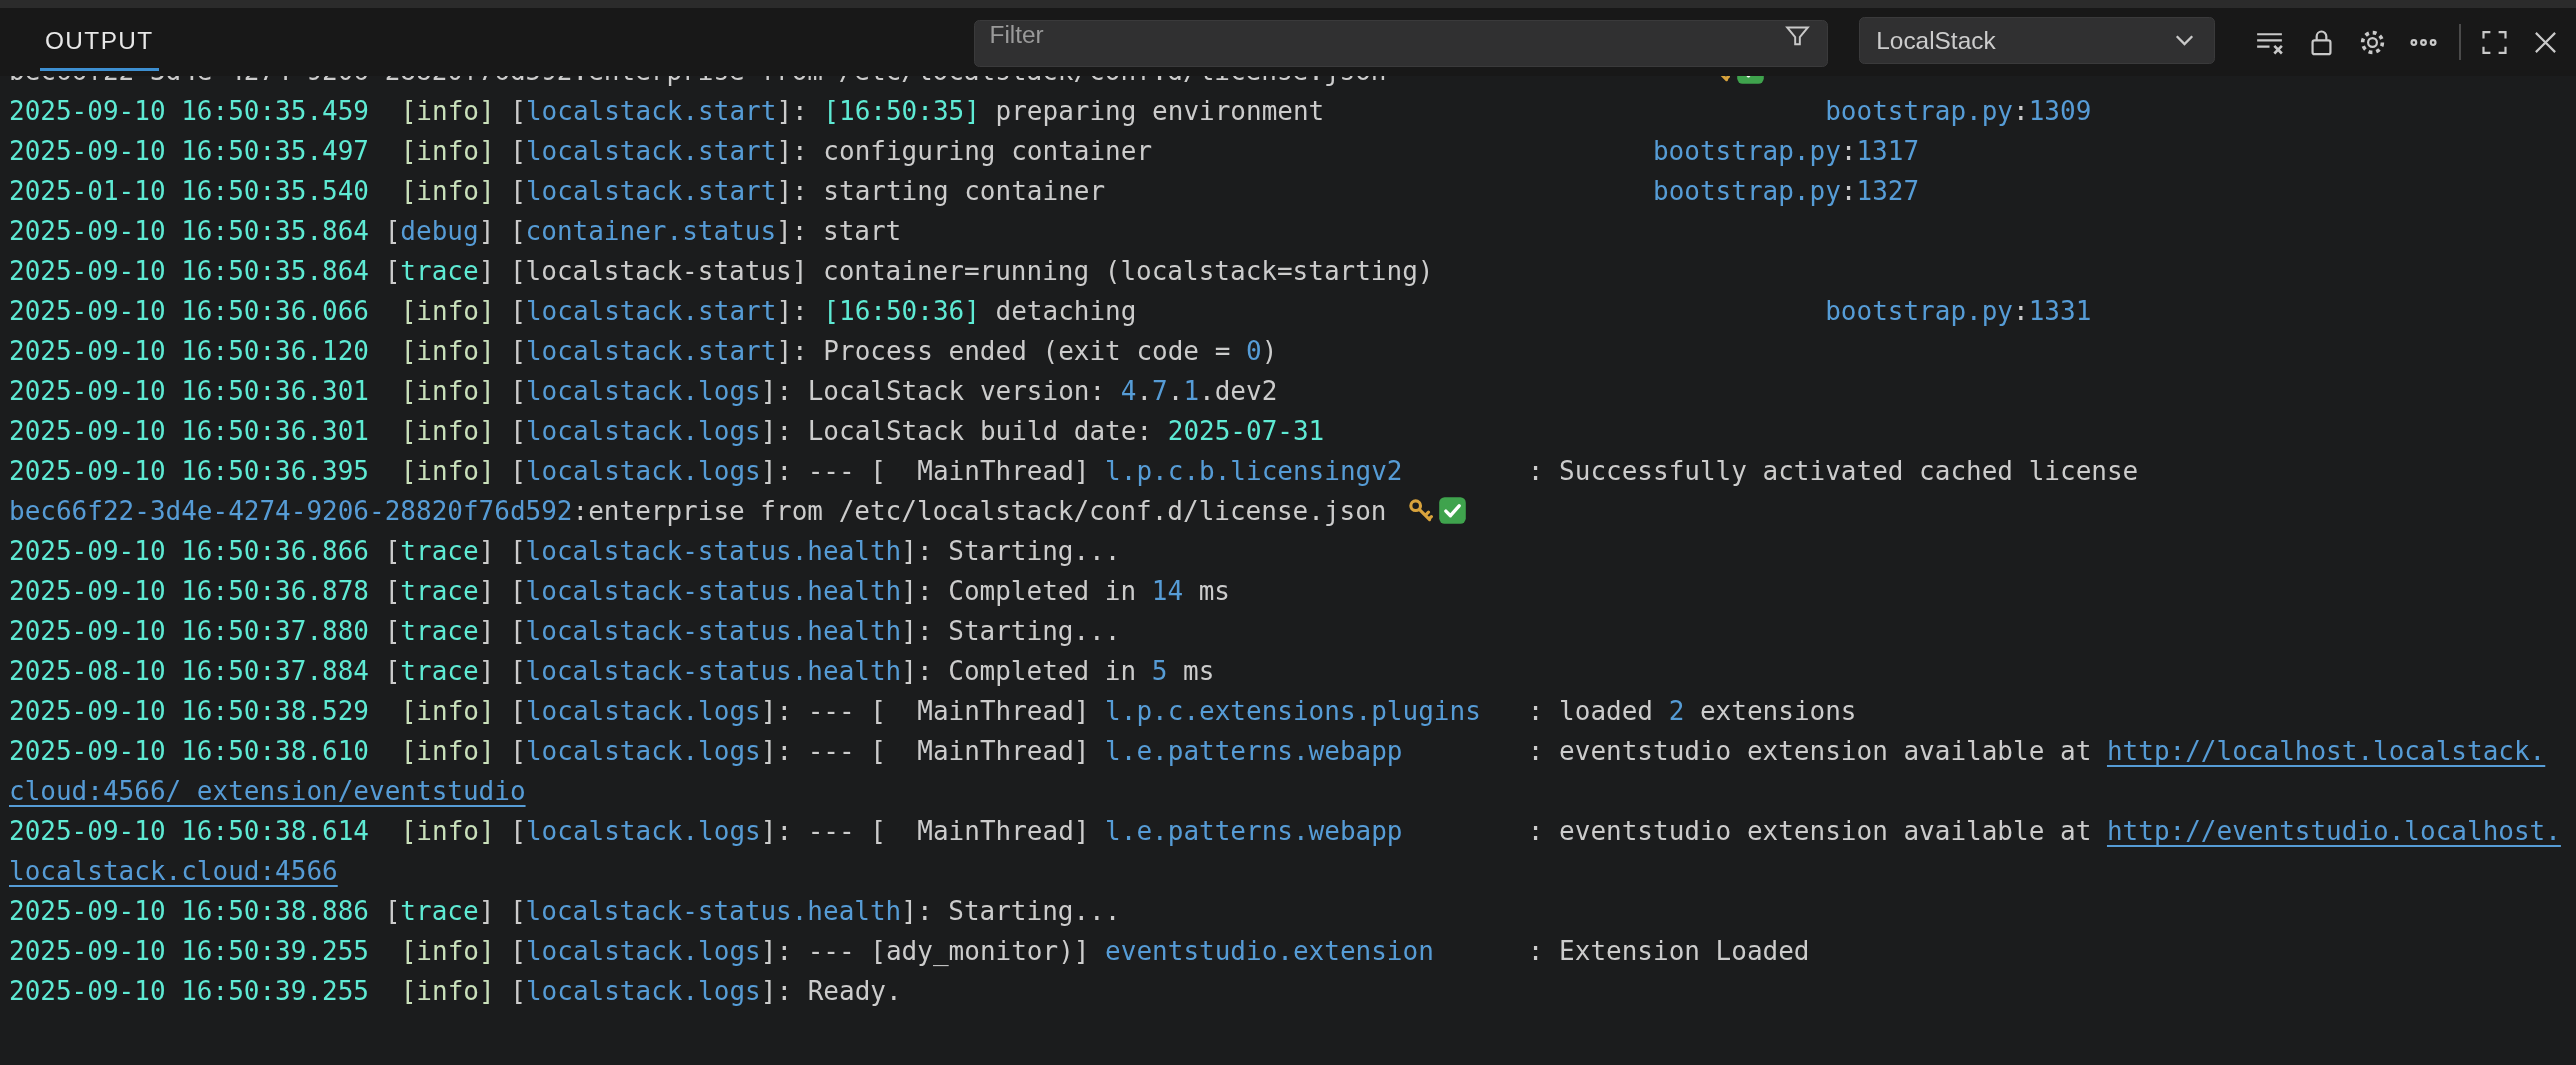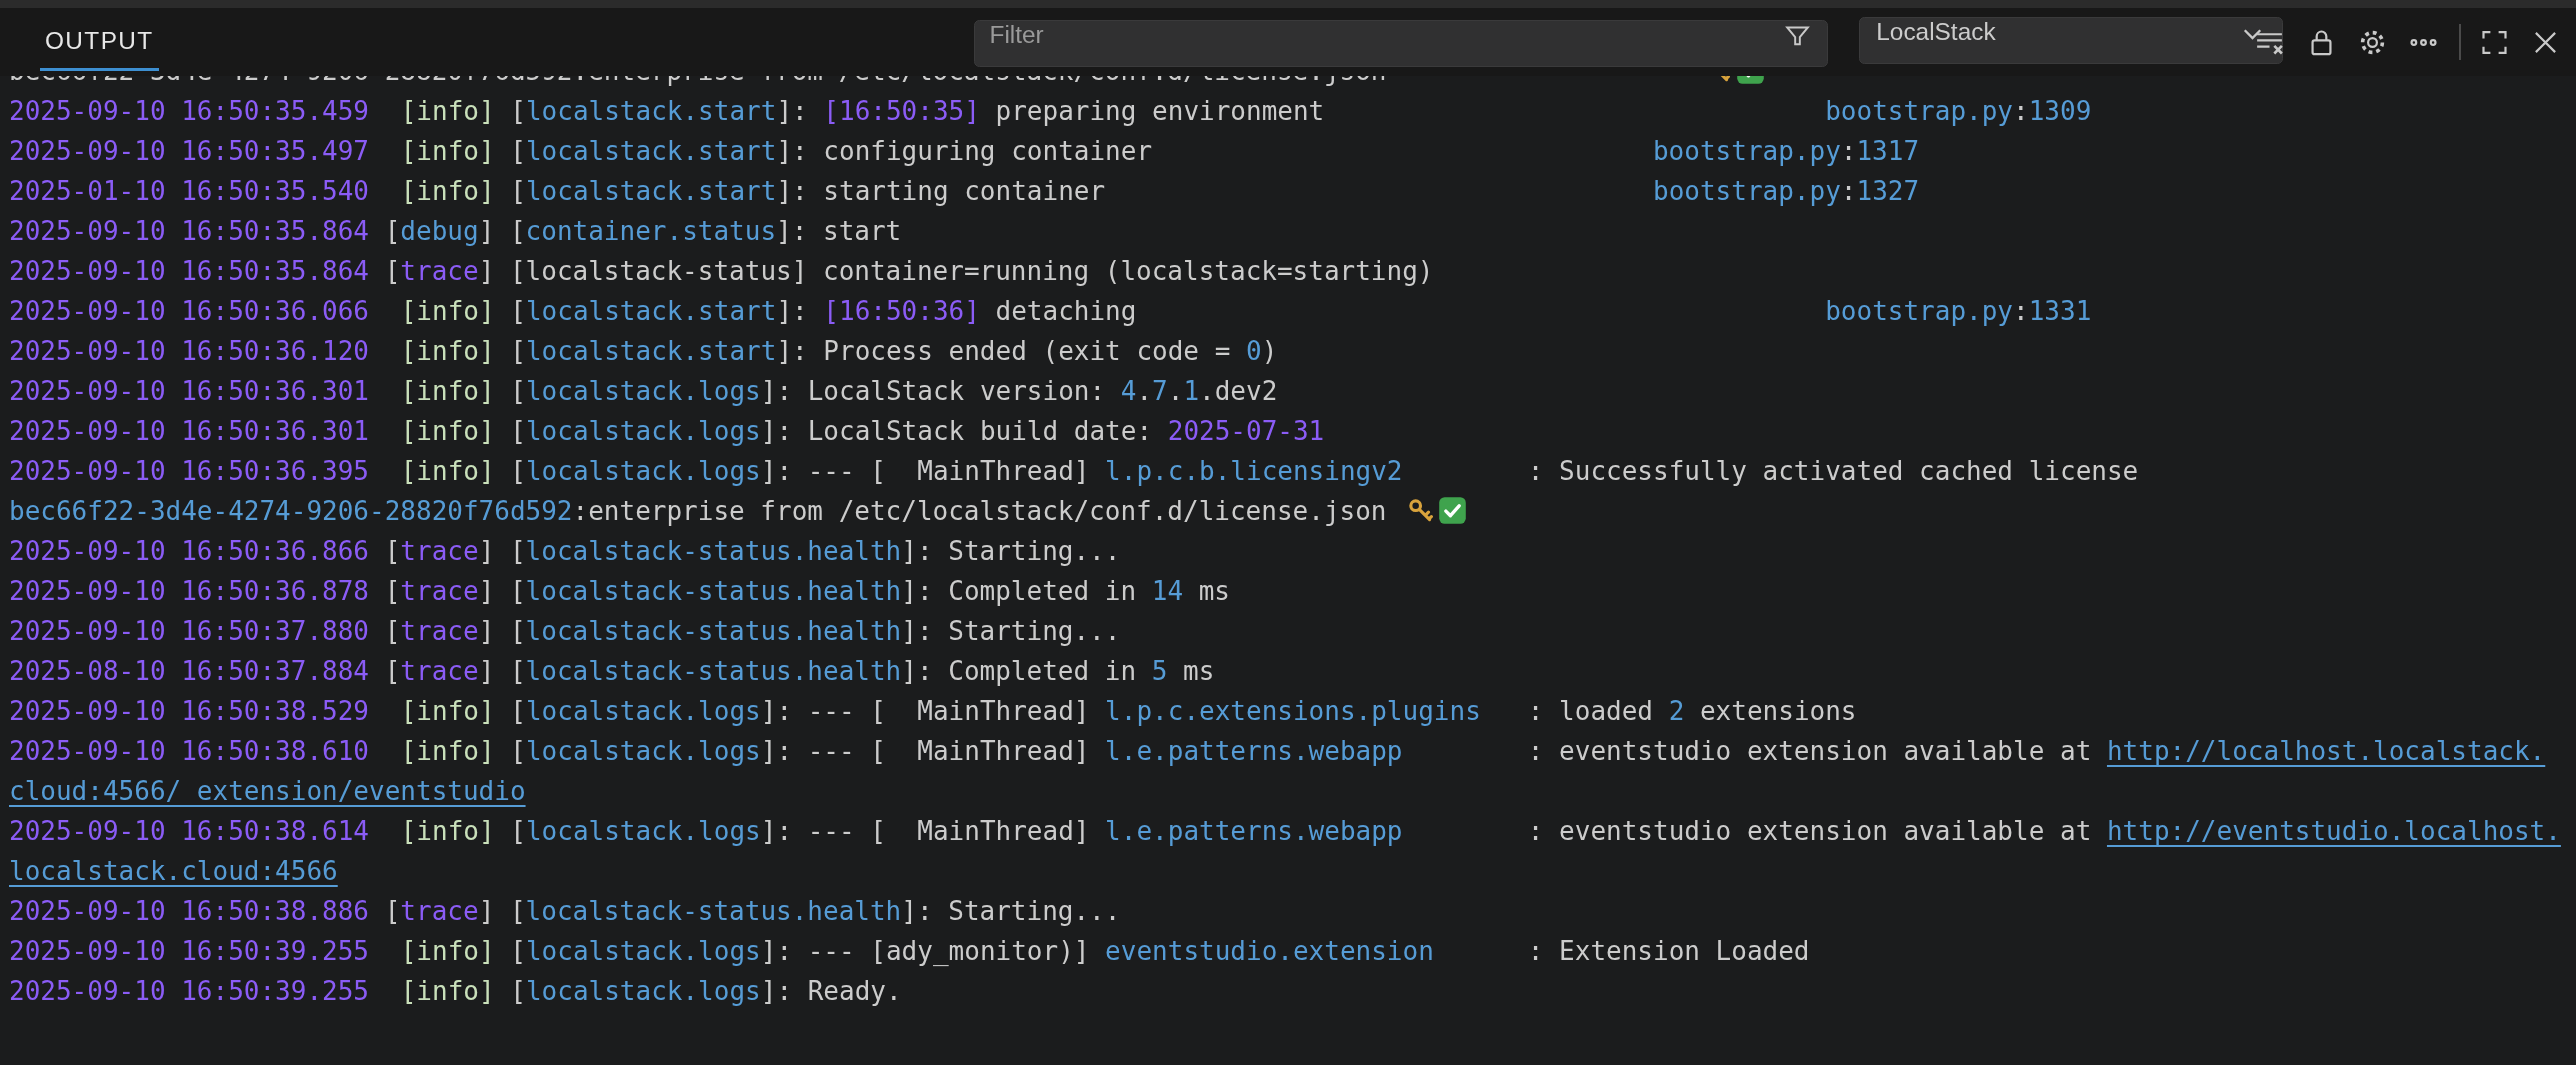--- a/index.html
+++ b/index.html
@@ -28,43 +28,43 @@
   }
   #filter-box {
     position:absolute; left:974px; top:20px; width:854px; height:47px;
     background:#303031; border:0.9px solid #3a3a3b; border-radius:5.4px;
     display:flex; align-items:flex-start; padding:0 14.5px;
   }
   #filter-box .ph {
     font-family:"Liberation Sans", sans-serif; font-size:24.4px; color:#9a9a9a; flex:1;
   }
   #channel-dropdown {
-    position:absolute; left:1859px; top:17px; width:424px; height:47px;
+    position:absolute; left:1859px; top:17px; width:356px; height:47px;
     background:#303031; border:0.9px solid #3a3a3b; border-radius:5.4px;
-    display:flex; padding:0 14.5px 0 16.3px; cursor:pointer;
+    display:flex; align-items:center; padding:0 14.5px 0 16.3px; cursor:pointer;
   }
   #channel-dropdown .val {
     font-family:"Liberation Sans", sans-serif; font-size:24.4px; color:#cccccc; flex:1;
   }
   #header-actions {
     position:absolute; right:12.6px; top:22px; height:40px;
     display:flex; align-items:center;
   }
   .icon-btn { width:36px; height:36px; display:flex; align-items:center; justify-content:center;
     margin-left:15.4px; cursor:pointer; border-radius:5.4px; }
   .v-divider { width:1.8px; height:36px; background:#4a4a4a; margin-left:17px; }
   .icon-btn svg { stroke:#c9c9c9; fill:none; stroke-width:1.6; }
   
   #log-area {
     position:absolute; left:0; top:76px; width:2576px; height:990px;
     overflow:hidden; background:#1b1c1d;
   }
   #log-scroll { position:absolute; left:9px; top:-25px; width:2567px; }
   .line { white-space:pre; font-size:26px; line-height:40px; height:40px; color:#cccccc; }
-  .g  { color:#8b5cf6; }
+  .g  { color:#5eead4; }
   .pg { color:#c9e0ba;margin-left:16px; }
   .b  { color:#569cd6; }
   .t  { color:#cccccc; }
   .lk { color:#569cd6; cursor:pointer; }
   .ur { color:#569cd6; text-decoration:underline; text-underline-offset:5.4px; cursor:pointer; }
   .emoji { display:inline-block; vertical-align:-5.4px; margin-left:3.6px; }
 </style>
 </head>
 <body>
 

